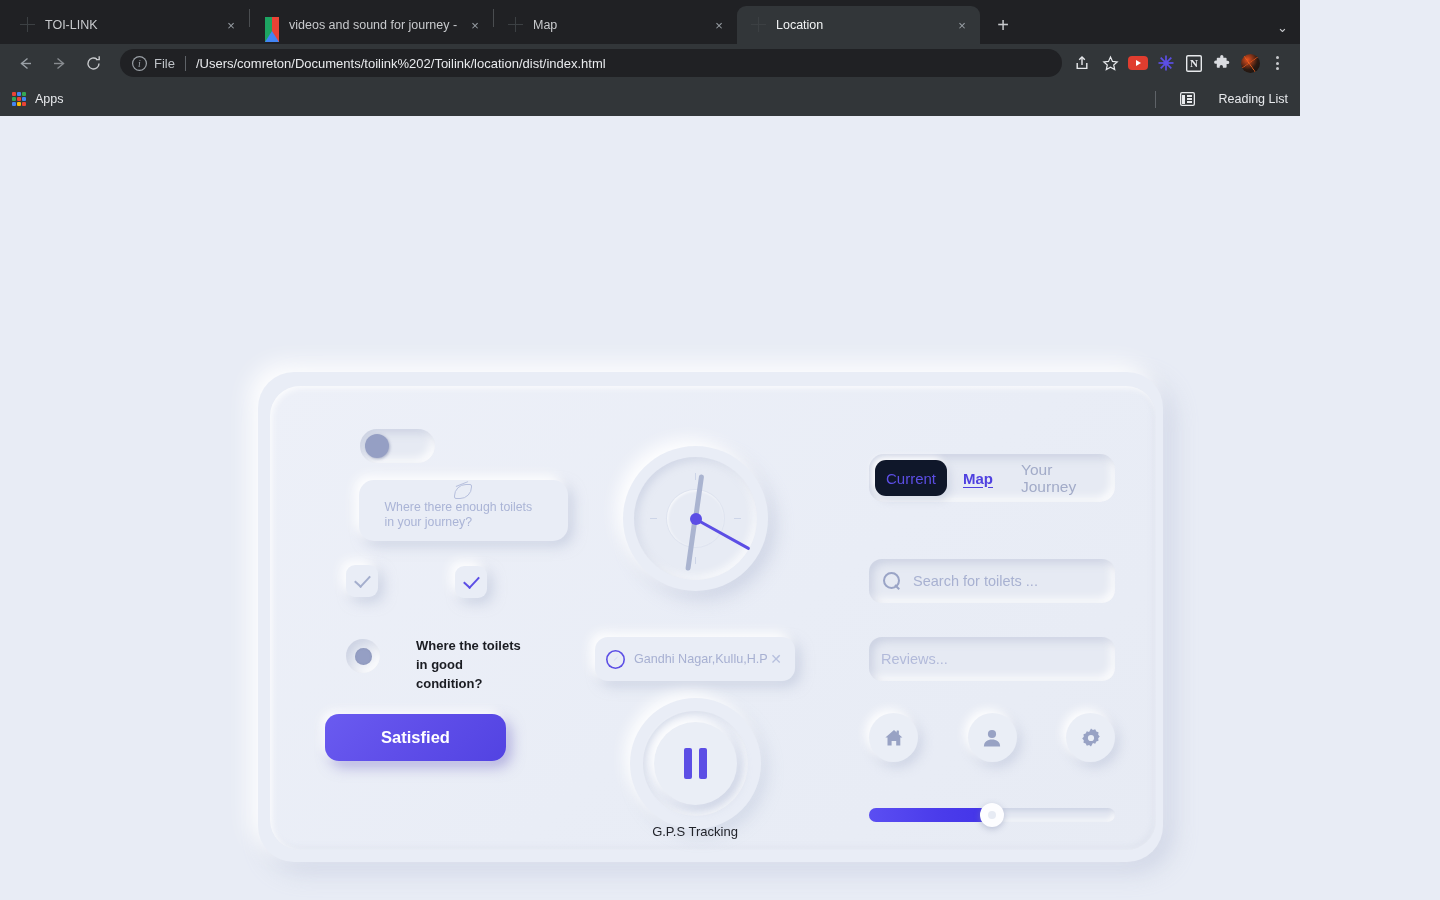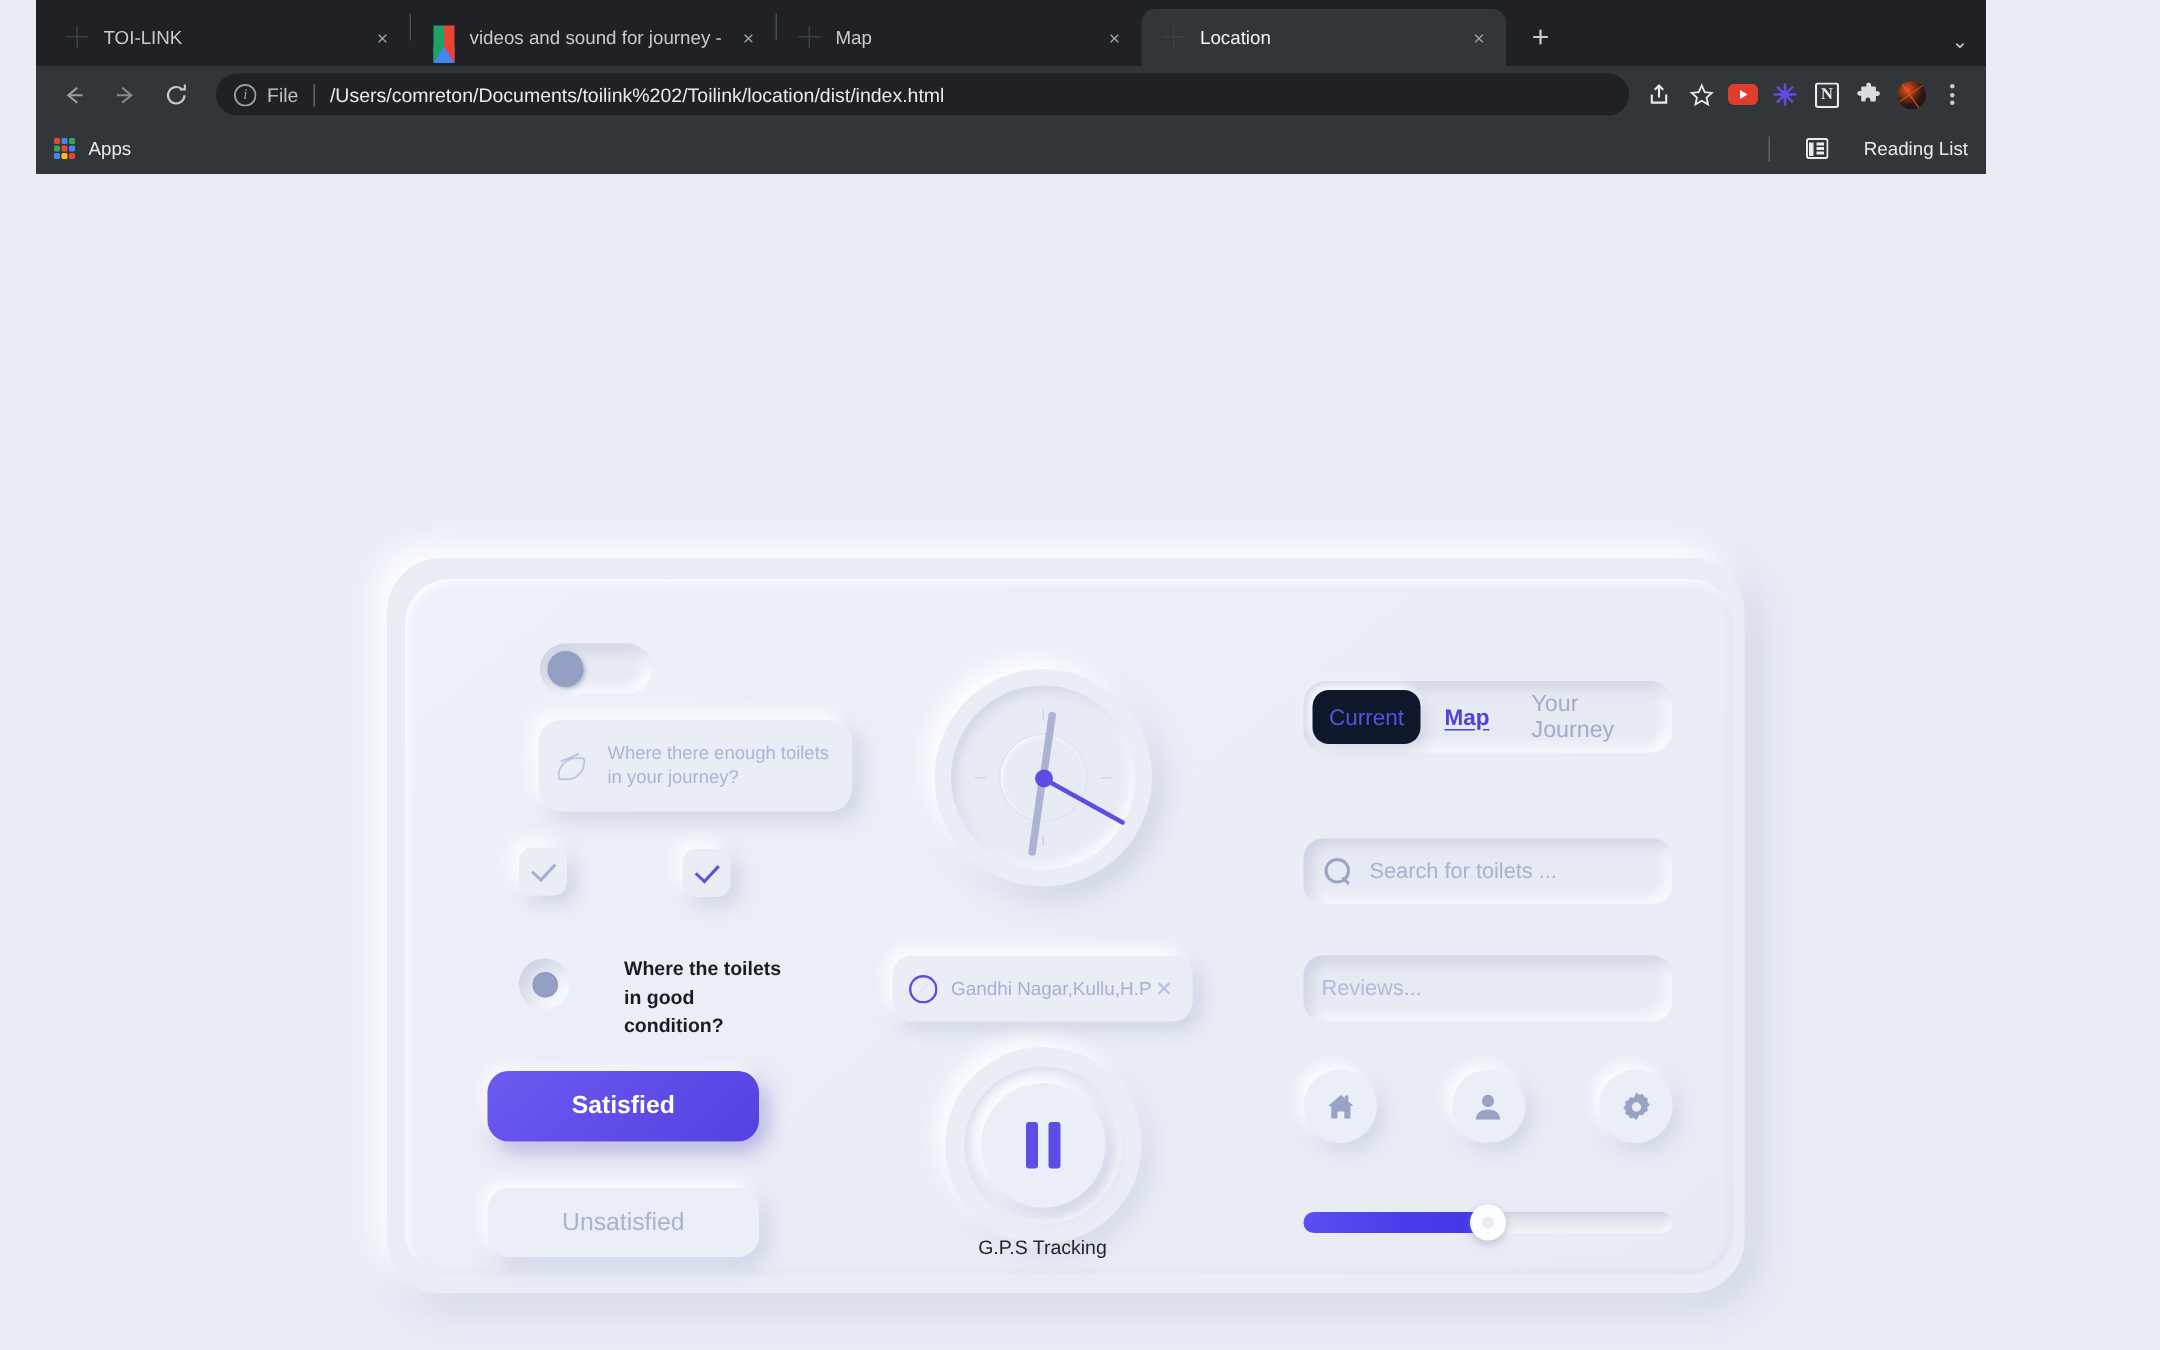--- a/index.html
+++ b/index.html
@@ -4,21 +4,21 @@
 <style>
   * { box-sizing: border-box; margin: 0; padding: 0; }
   html, body {
     width: 1440px; height: 900px;
     overflow: hidden;
     font-family: "Liberation Sans", sans-serif;
     background: #e8ecf5;
   }
 
   
-  .browser { width: 1300px; background: #f9a8d4; margin-left: 24px; }
+  .browser { width: 1300px; background: #f9a8d4; }
   .tabstrip {
     height: 44px; background: #202124;
     display: flex; align-items: flex-end;
     padding-left: 6px; position: relative;
   }
   .tab {
     width: 243px; height: 38px;
     display: flex; align-items: center;
     padding: 0 8px 0 14px;
     border-radius: 9px 9px 0 0;
@@ -221,21 +221,21 @@
   .toggle-knob {
     position: absolute; left: 5px; top: 5px;
     width: 24px; height: 24px; border-radius: 50%;
     background: #959fc4;
     box-shadow: 1px 1px 3px rgba(120,130,165,0.55);
   }
 
   .qpill {
     position: absolute; left: 359px; top: 364px;
     width: 209px; height: 61px; border-radius: 15px;
-    display: flex; align-items: center; padding-left: 12px;
+    display: flex; align-items: center; padding-left: 12px; flex-direction: column;
   }
   .leaf-ico {
     width: 20px; height: 20px; flex: 0 0 20px; margin-right: 14px;
     position: relative;
   }
   .leaf-ico::before {
     content: ""; position: absolute; left: 1px; top: 4px;
     width: 16px; height: 13px;
     border: 1.4px solid #b6bfdd;
     border-radius: 12px 2px 12px 2px;
@@ -664,21 +664,20 @@
   </div>
 
   <div class="radio sunken">
     <span class="radio-dot"></span>
   </div>
   <div class="qdark">Where the toilets
 in good
 condition?</div>
 
   <div class="btn-sat">Satisfied</div>
-  <div class="btn-unsat">Unsatisfied</div>
 
   <div class="clock-wrap">
     <div class="clock-ring"></div>
     <div class="clock-face">
       <span class="tick t12"></span>
       <span class="tick t3"></span>
       <span class="tick t6"></span>
       <span class="tick t9"></span>
       <div class="clock-inner"></div>
       <span class="hand hour" style="transform: rotate(8deg);"></span>

